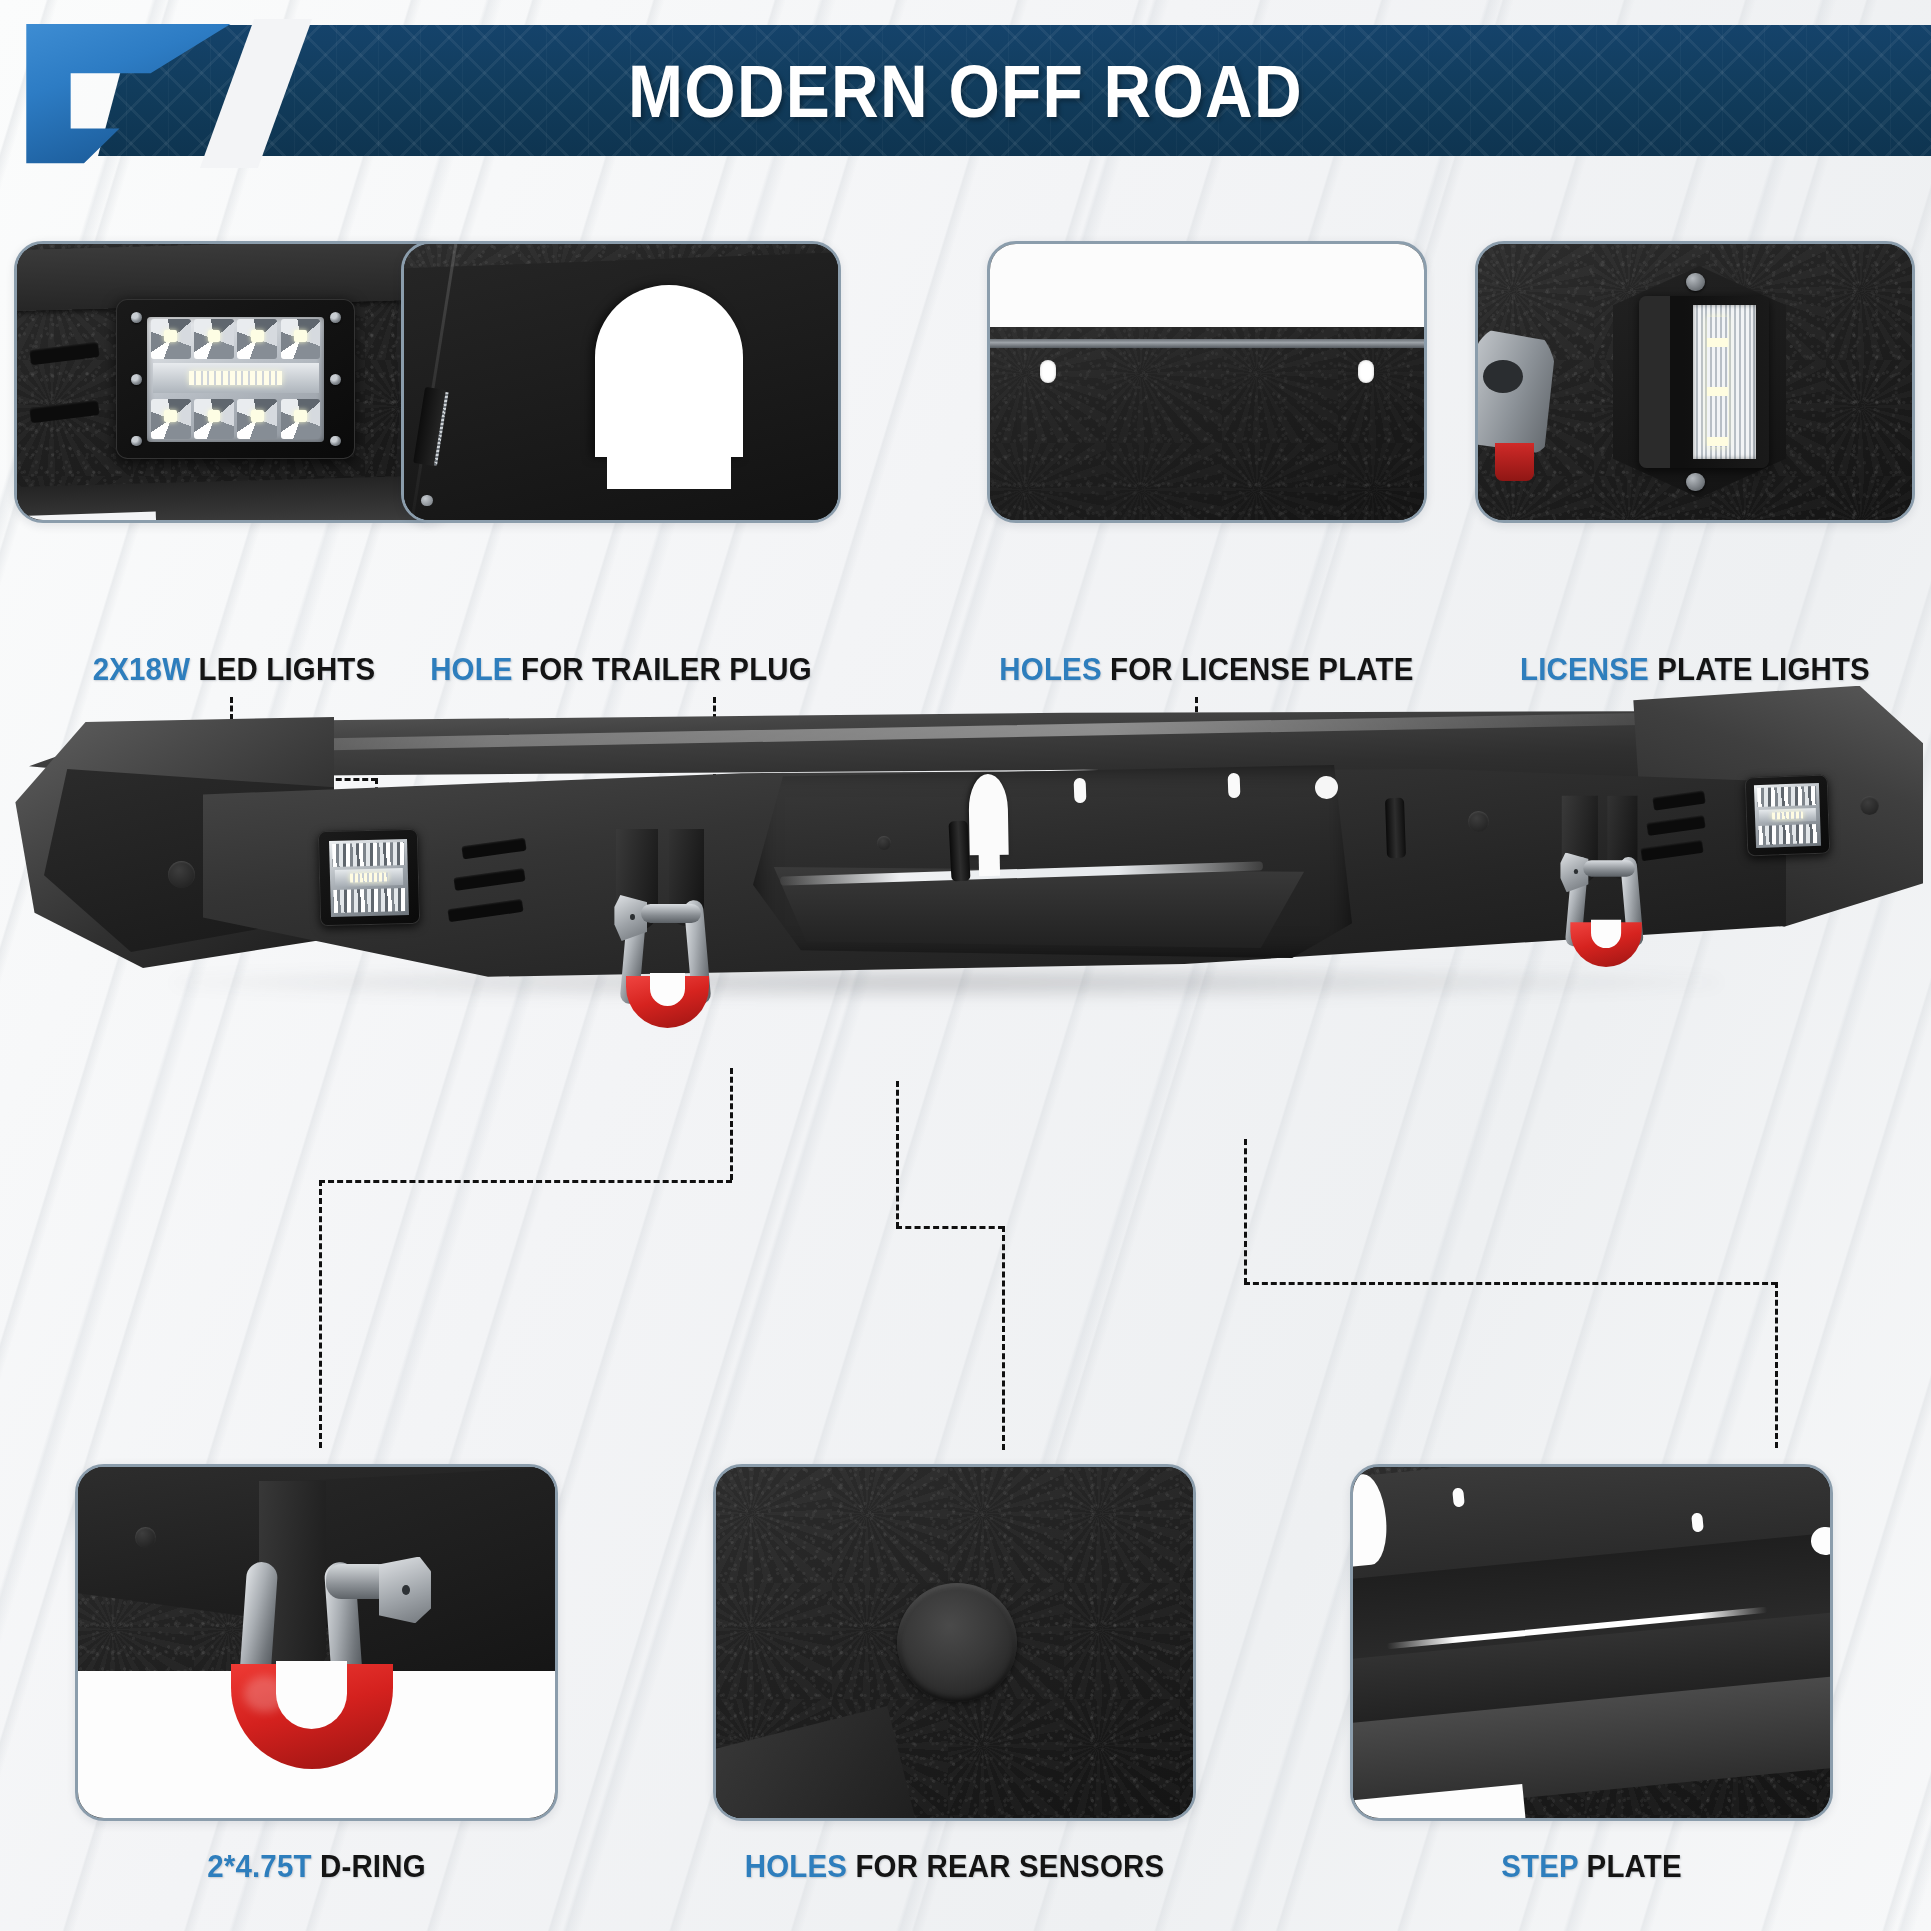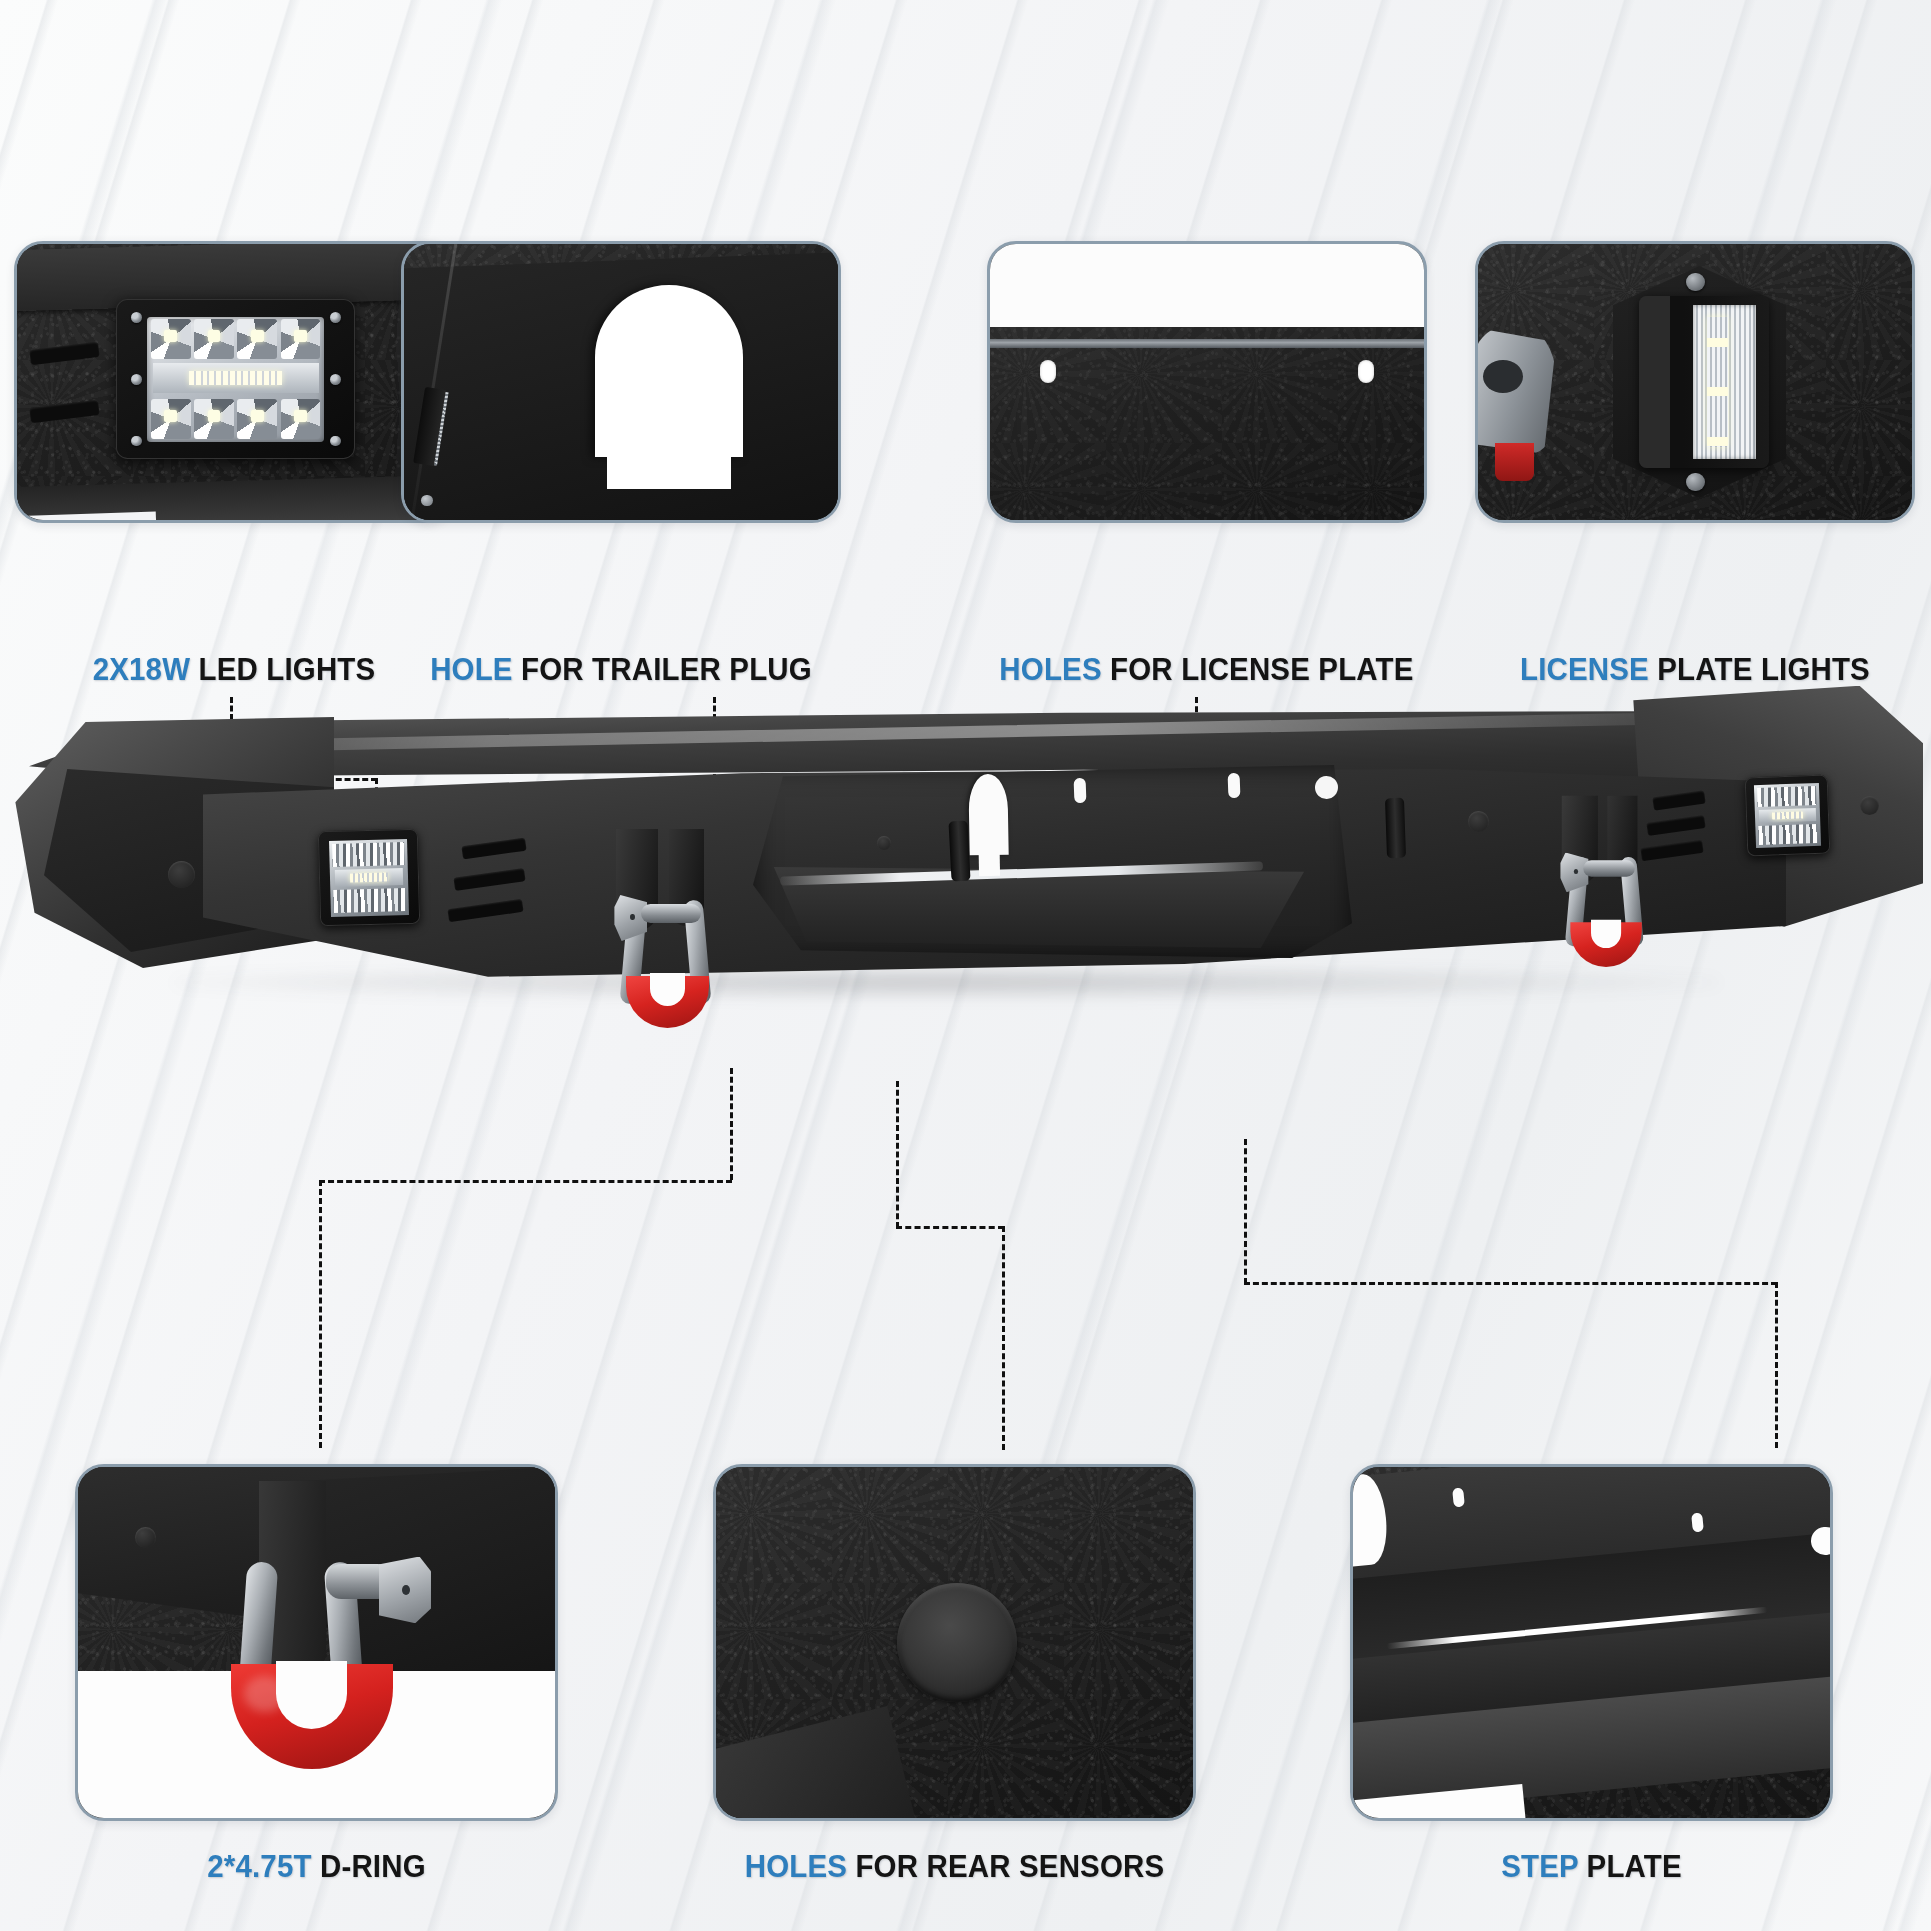--- a/index.html
+++ b/index.html
@@ -586,20 +586,26 @@
     position:absolute; left:174px; top:290px; width:1545px; height:33px;
     background: radial-gradient(ellipse at 50% 50%, rgba(40,44,50,0.22) 0%, rgba(40,44,50,0.06) 55%, rgba(0,0,0,0) 78%);
     filter: blur(6.8px);
   }
 </style>
 </head>
 <body>
 
 <div id="canvas">
 
+  <div class="banner-wrap">
+    <div class="banner-body"></div>
+    <div class="logo-mark"></div>
+    <div class="logo-notch"></div>
+    <div class="banner-title">MODERN OFF ROAD</div>
+  </div>
 
   <div class="card" style="left:13.5px; top:241px; width:440px; height:282px;">
     <div class="tex"></div>
     <div class="c1-topband"></div>
     <div class="c1-slot s1"></div>
     <div class="c1-slot s2"></div>
     <div class="led-pod">
       <div class="led-lens">
         <div class="led-row top">
           <span class="led-cell"></span>

